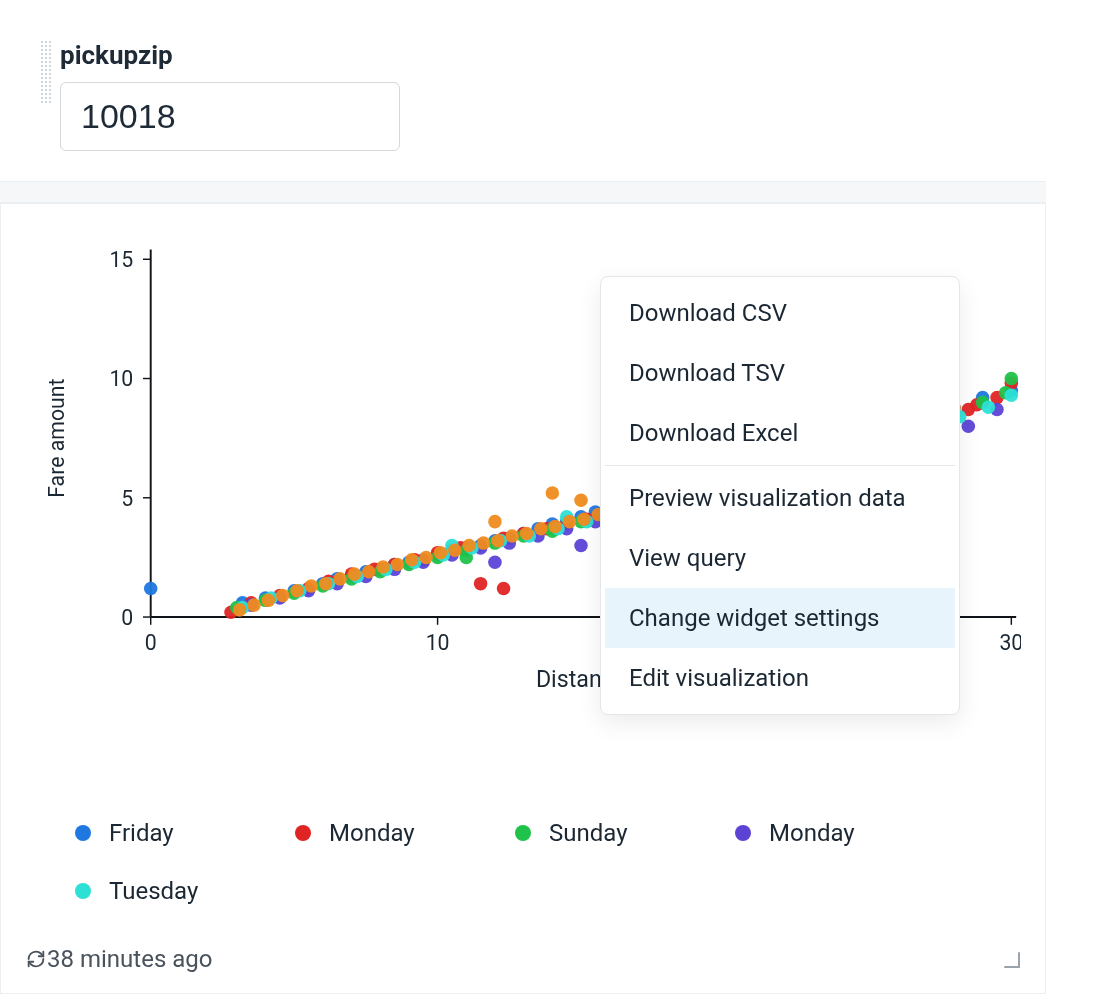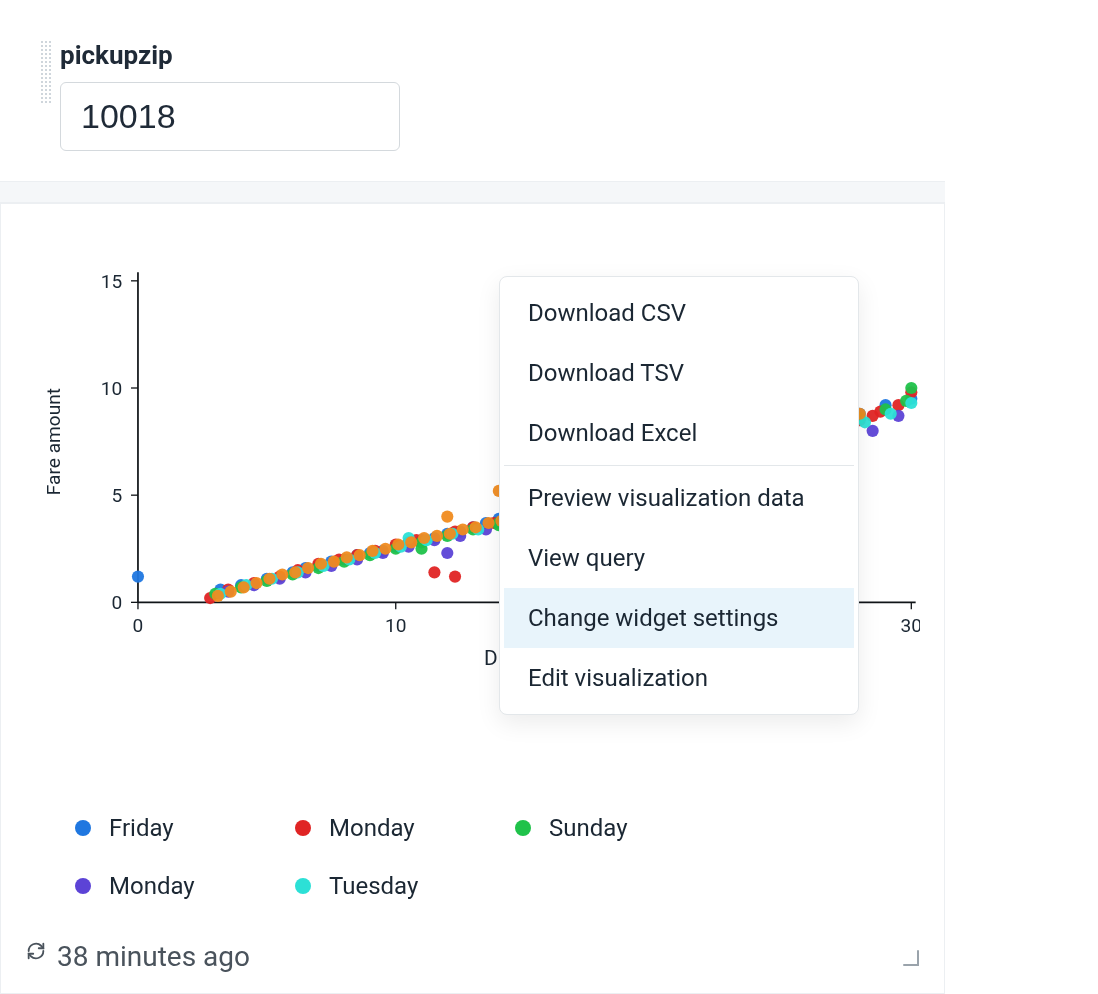--- a/index.html
+++ b/index.html
@@ -2,21 +2,21 @@
 <html><head>
 <meta charset="utf-8">
 <style>
   * { box-sizing: border-box; }
   html, body {
     margin: 0; padding: 0;
     font-family: -apple-system, BlinkMacSystemFont, "Segoe UI", Roboto, Helvetica, Arial, sans-serif;
     color: #1b2733;
     background: #ffffff;
   }
-  .page { width: 945px; height: 994px; display: flex; flex-direction: column; }
+  .page { width: 1046px; height: 994px; display: flex; flex-direction: column; }
   .param-section { padding: 40px 40px 30px 40px; display: flex; align-items: flex-start; }
   .param-handle {
     width: 12px; height: 64px; margin-right: 8px;
     background-image: radial-gradient(#cfd6dc 1px, transparent 1px);
     background-size: 4px 4px;
     background-position: 0 0;
   }
   .param-block { display: flex; flex-direction: column; }
   .param-label { font-size: 26px; font-weight: 700; color: #1f2a37; margin-bottom: 12px; }
   .param-input {
@@ -45,21 +45,21 @@
   .legend {
     display: flex; flex-wrap: wrap; gap: 30px 20px;
     margin-left: 50px; margin-top: 20px;
   }
   .legend-item { display: flex; align-items: center; gap: 18px; width: 200px; font-size: 24px; color: #1b2733; }
   .legend-swatch { width: 16px; height: 16px; border-radius: 50%; }
   .footer-row {
     display: flex; justify-content: space-between; align-items: center;
     margin-top: 40px; color: #6b7681;
   }
-  .refresh-info { display: flex; align-items: flex-start; gap: 10px; font-size: 28px; color: #4a535c; }
+  .refresh-info { display: flex; align-items: center; font-size: 24px; color: #4a535c; }
   .resize-handle svg { width: 24px; height: 24px; }
   .menu {
     position: absolute; top: 72px; right: 85px;
     width: 360px; background: #ffffff;
     border: 1px solid #e3e7ea; border-radius: 8px;
     box-shadow: 0 8px 24px rgba(0,0,0,0.08);
     z-index: 10;
     padding: 6px 4px;
   }
   .menu-item {

